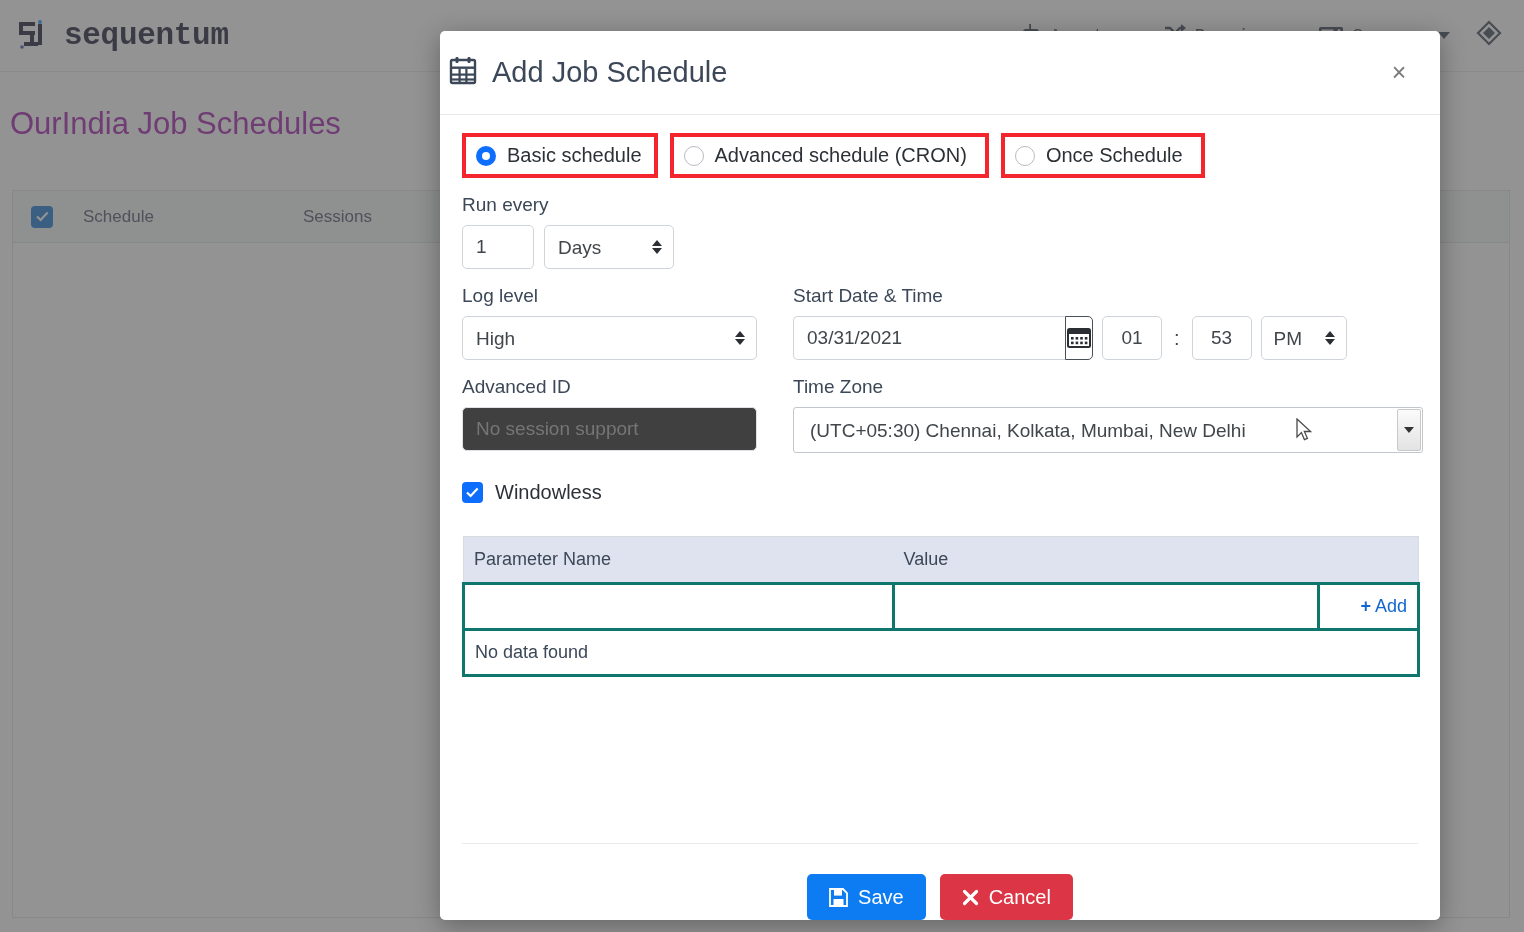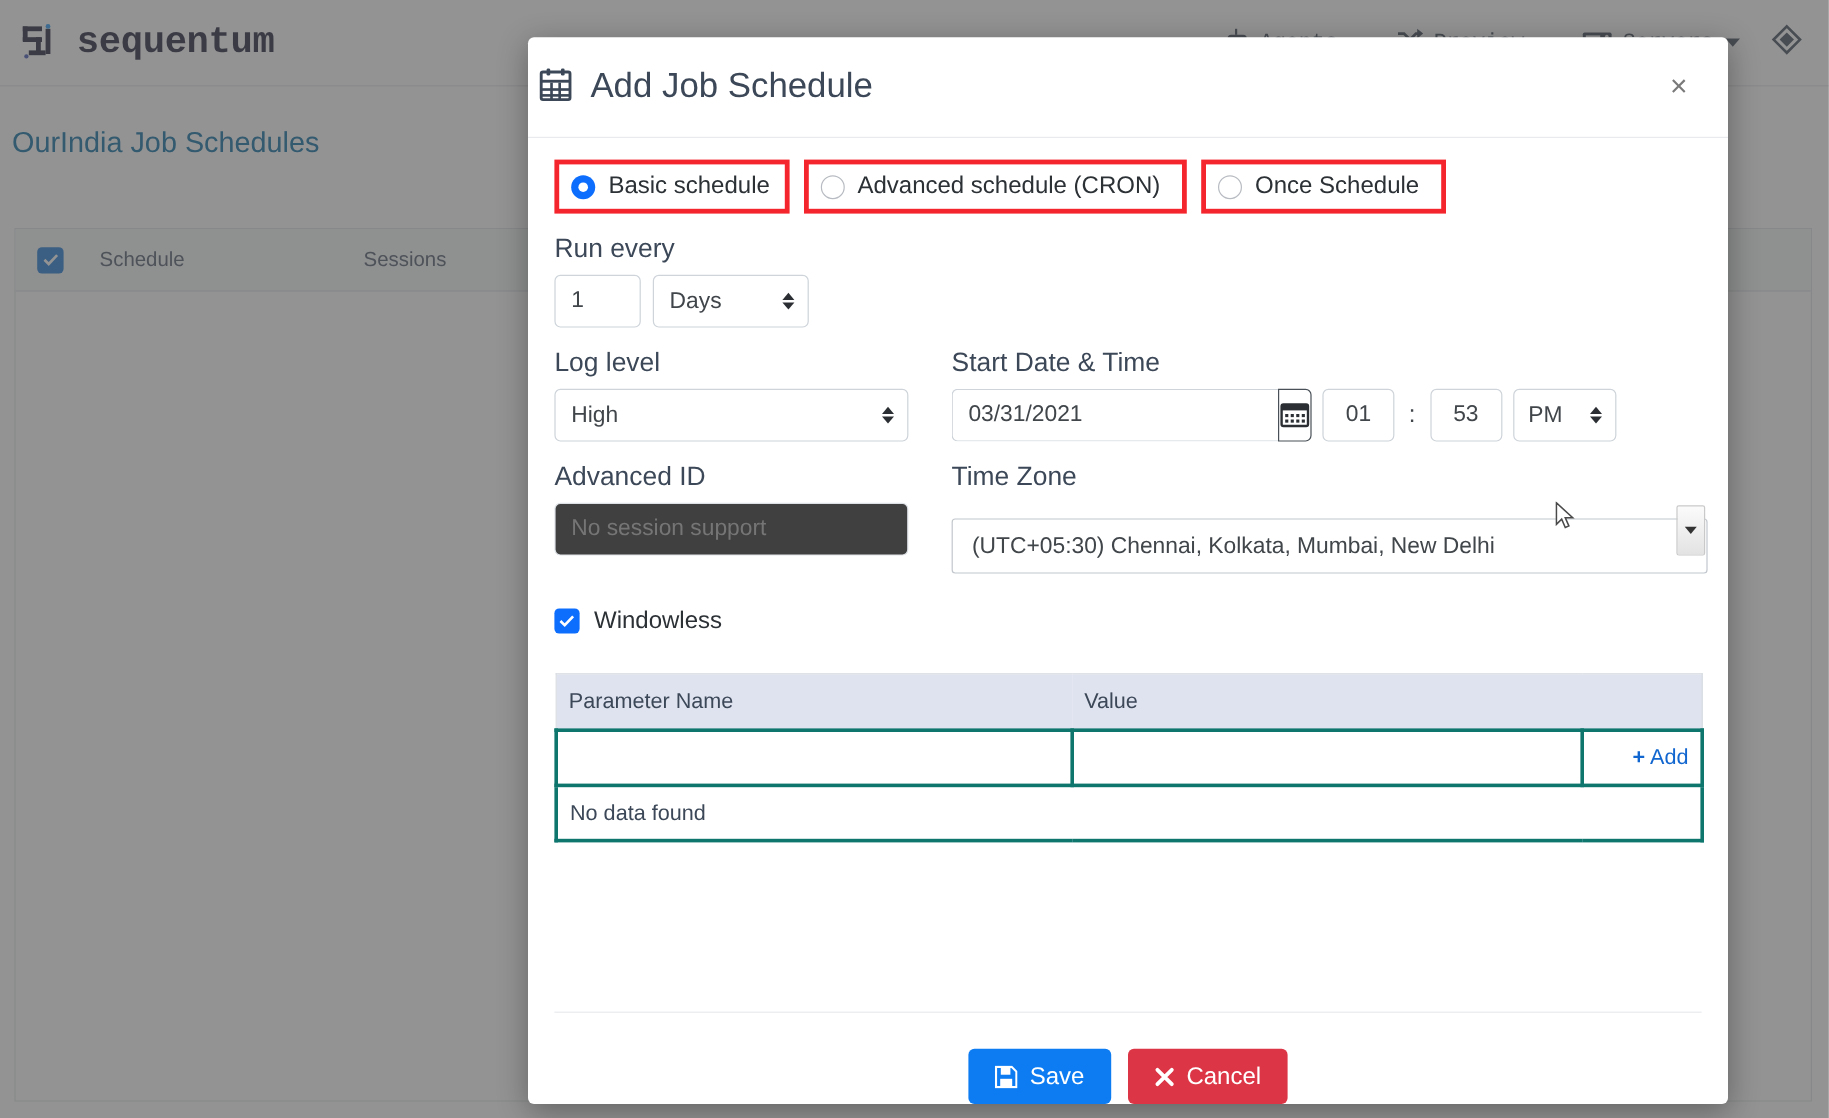--- a/index.html
+++ b/index.html
@@ -60,22 +60,22 @@
     width: 0; height: 0;
     border-left: 6px solid transparent;
     border-right: 6px solid transparent;
     border-top: 7px solid #3c4858;
     margin-left: 2px;
   }
 
   #page-title {
     position: absolute;
     top: 106px; left: 10px;
-    font-size: 24px;
-    color: #0369a1;
+    font-size: 31px;
+    color: #a21caf;
     text-align: right;
   }
 
   #bg-table {
     position: absolute;
     top: 190px; left: 12px; right: 14px;
     bottom: 14px;
     border: 1px solid #e0e3e7;
     background: #fff;
   }
@@ -192,21 +192,21 @@
     background: #fff;
   }
   .rdo-label {
     font-size: 20px;
     color: #2c3136;
     white-space: nowrap;
   }
 
   
   .fld-label {
-    font-size: 22px;
+    font-size: 19px;
     color: #3c4858;
     margin-bottom: 9px;
     display: block;
   }
 
   .row-2col {
     display: flex;
     gap: 36px;
   }
   .col {
@@ -308,21 +308,20 @@
     border-radius: 3px;
     background: #fff;
     font-size: 19px;
     color: #41464b;
     padding: 0 40px 0 16px;
     appearance: none;
     -webkit-appearance: none;
     font-family: "Liberation Sans", sans-serif;
     outline: none;
     cursor: pointer;
-    margin-top: 13px;
   }
   .tz-wrap { position: relative; display: inline-block; }
   .tz-btn {
     position: absolute;
     right: 2px; top: 2px;
     width: 24px; height: 42px;
     background: linear-gradient(#fbfbfb, #e3e3e3);
     border: 1px solid #c9c9c9;
     border-radius: 2px;
     display: flex;

